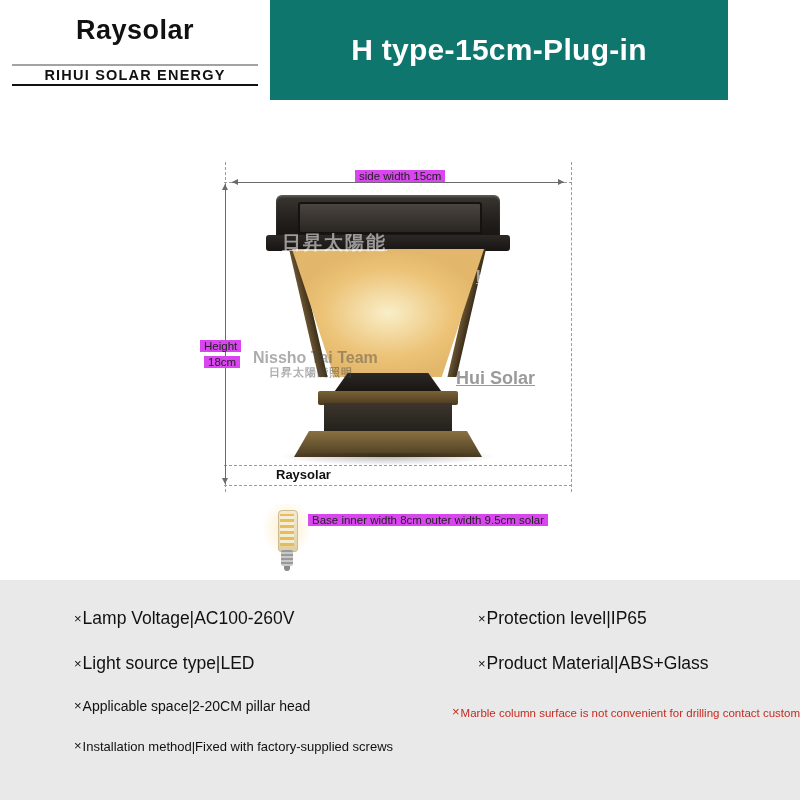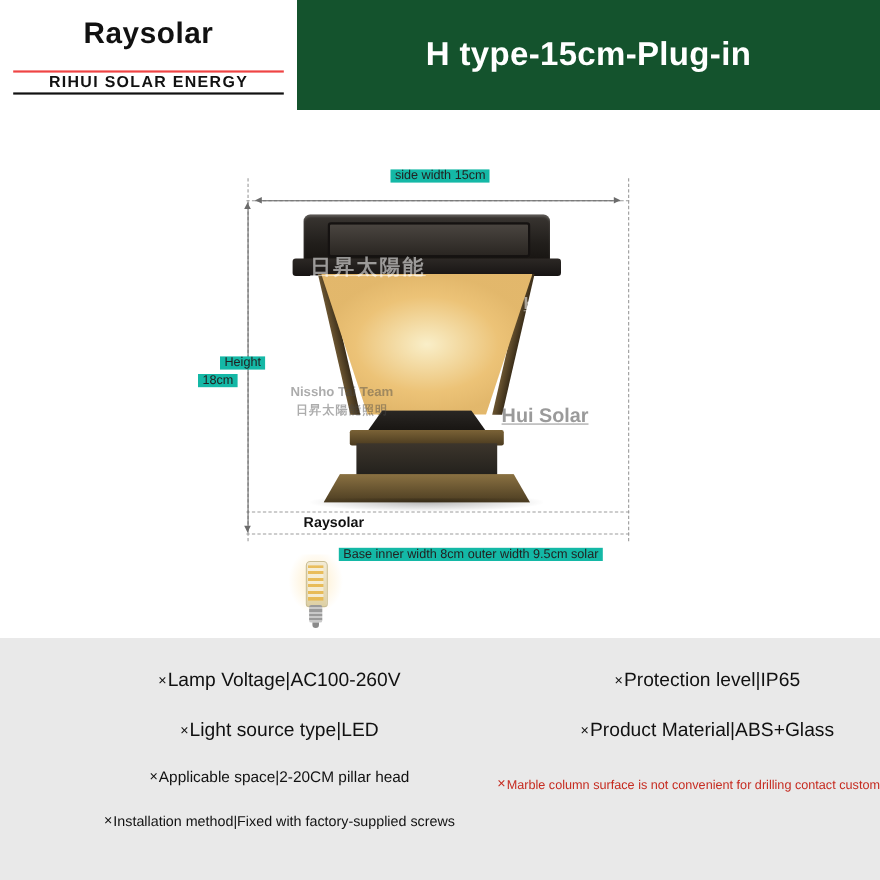--- a/index.html
+++ b/index.html
@@ -19,47 +19,47 @@
     position:absolute;left:0;top:0;width:270px;height:100px;
     display:flex;flex-direction:column;align-items:center;justify-content:center;
   }
   .brand-name{
     font-size:27px;font-weight:bold;color:#111;letter-spacing:0.5px;
     line-height:30px;
   }
   .brand-sub{
     margin-top:19px;
     font-size:14.5px;font-weight:bold;color:#111;letter-spacing:1.2px;
-    border-top:2px solid #ef4444;border-bottom:2px solid #111;
+    border-top:2px solid #a3a3a3;border-bottom:2px solid #111;
     padding:1px 0 1px 0;width:246px;text-align:center;
   }
   .title-block{
-    position:absolute;left:270px;top:0;width:530px;height:100px;
-    background:#14532d;
+    position:absolute;left:270px;top:0;width:458px;height:100px;
+    background:#0f766e;
     display:flex;align-items:center;justify-content:center;
   }
   .title-text{
     color:#ffffff;font-size:30px;font-weight:bold;letter-spacing:0.3px;
   }
   
   .stage{
     position:absolute;left:0;top:100px;width:800px;height:480px;
     background:#ffffff;
   }
   
   .dline{position:absolute;background:transparent;}
   .h-dash{
     border-top:1px dashed #9b9b9b;height:0;
   }
   .v-dash{
     border-left:1px dashed #9b9b9b;width:0;
   }
   .dim-label{
-    position:absolute;font-size:11.5px;color:#222;background:#14b8a6;
-    padding:0 4px;white-space:nowrap;
+    position:absolute;font-size:11.5px;color:#222;background:#d946ef;
+    padding:0 4px;white-space:nowrap;margin-top:16px;
   }
   
   .arrow-h{
     position:absolute;height:1px;background:#6b6b6b;
   }
   .arrow-h:before,.arrow-h:after{
     content:"";position:absolute;top:-3px;width:0;height:0;
     border-top:3.5px solid transparent;border-bottom:3.5px solid transparent;
   }
   .arrow-h:before{left:0;border-right:6px solid #6b6b6b;}
@@ -182,21 +182,21 @@
     font-size:19px;font-weight:bold;color:#cc2a22;letter-spacing:0.2px;
   }
   
   .specs{
     position:absolute;left:0;top:580px;width:800px;height:220px;
     background:#e9e9e9;
   }
   .spec-col-left{position:absolute;left:74px;top:28px;width:360px;}
   .spec-col-right{position:absolute;left:452px;top:28px;width:330px;margin-left:26px;}
   .spec-line{
-    color:#111;margin-bottom:24px;white-space:nowrap;text-align:center;
+    color:#111;margin-bottom:24px;white-space:nowrap;
   }
   .s18{font-size:17.5px;}
   .s15{font-size:14px;}
   .x-mark{font-size:13px;vertical-align:1px;margin-right:1px;}
   .note{
     position:absolute;left:452px;top:124px;
     font-size:11.5px;color:#c62b20;white-space:nowrap;
   }
 </style>
 </head>
@@ -218,21 +218,21 @@
   <div class="dline h-dash" style="left:224px;top:385px;width:348px;"></div>
   <div class="dline h-dash" style="left:224px;top:365px;width:348px;"></div>
   <div class="dline v-dash" style="left:225px;top:62px;height:330px;"></div>
   <div class="dline v-dash" style="left:571px;top:62px;height:330px;"></div>
 
   <div class="arrow-h" style="left:232px;top:82px;width:332px;"></div>
   <div class="dim-label" style="left:355px;top:54px;">side width 15cm</div>
 
   <div class="arrow-v" style="left:225px;top:84px;height:300px;"></div>
   <div class="dim-label" style="left:200px;top:224px;">Height</div>
-  <div class="dim-label" style="left:180px;top:240px;">18cm</div>
+  <div class="dim-label" style="left:204px;top:240px;">18cm</div>
 
   <div class="dim-label" style="left:308px;top:398px;">Base inner width 8cm outer width 9.5cm solar</div>
 
   <div class="lamp">
     <div class="solar-top"></div>
     <div class="solar-panel"></div>
     <div class="solar-cap"></div>
     <div class="frame-l"></div>
     <div class="frame-r"></div>
     <div class="glass"></div>
@@ -240,21 +240,21 @@
     <div class="neck"></div>
     <div class="base-top"></div>
     <div class="base-mid"></div>
     <div class="base-plate"></div>
     <div class="base-shadow"></div>
     <div class="raysolar-tag">Raysolar</div>
   </div>
 
   <div class="wm" style="left:282px;top:130px;font-size:19px;letter-spacing:2px;">日昇太陽能</div>
   <div class="wm" style="left:476px;top:168px;font-size:16px;">Hui Solar</div>
-  <div class="wm-dark" style="left:264px;top:249px;font-size:12px;">Nissho Tai Team</div>
+  <div class="wm-dark" style="left:253px;top:249px;font-size:16px;">Nissho Tai Team</div>
   <div class="wm-dark" style="left:253px;top:265px;font-size:11px;letter-spacing:1px;margin-left:16px;">日昇太陽能照明</div>
   <div class="wm" style="left:456px;top:268px;font-size:18px;color:rgba(120,120,120,0.75);">Hui Solar</div>
 
   <div class="bulb">
     <div class="bulb-glow"></div>
     <div class="bulb-glass"></div>
     <div class="bulb-rows"></div>
     <div class="bulb-base"></div>
     <div class="bulb-tip"></div>
   </div>

